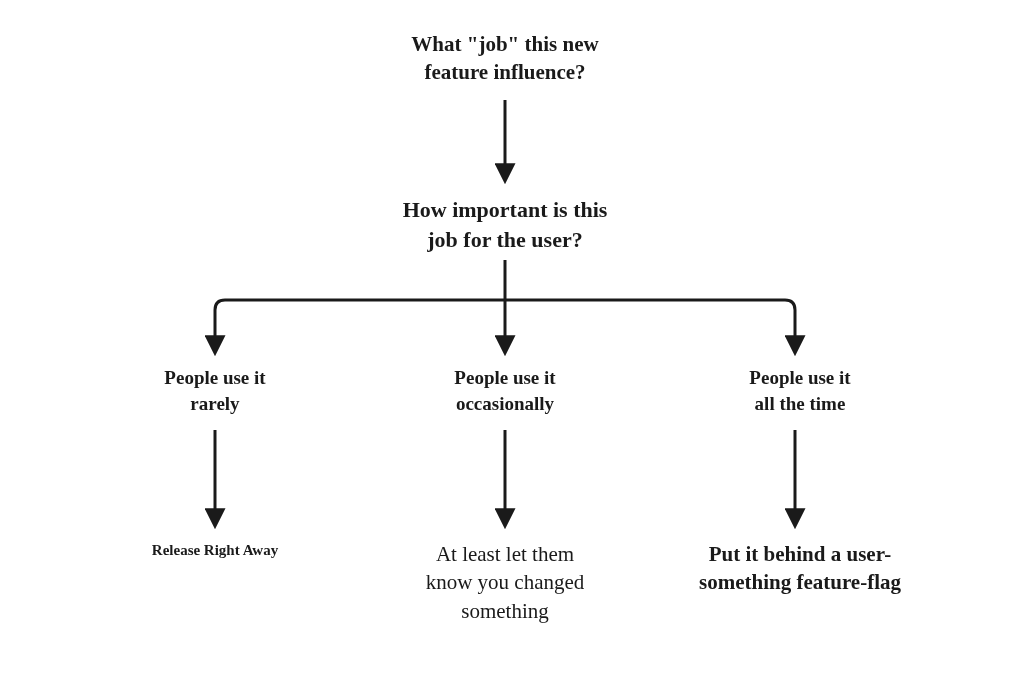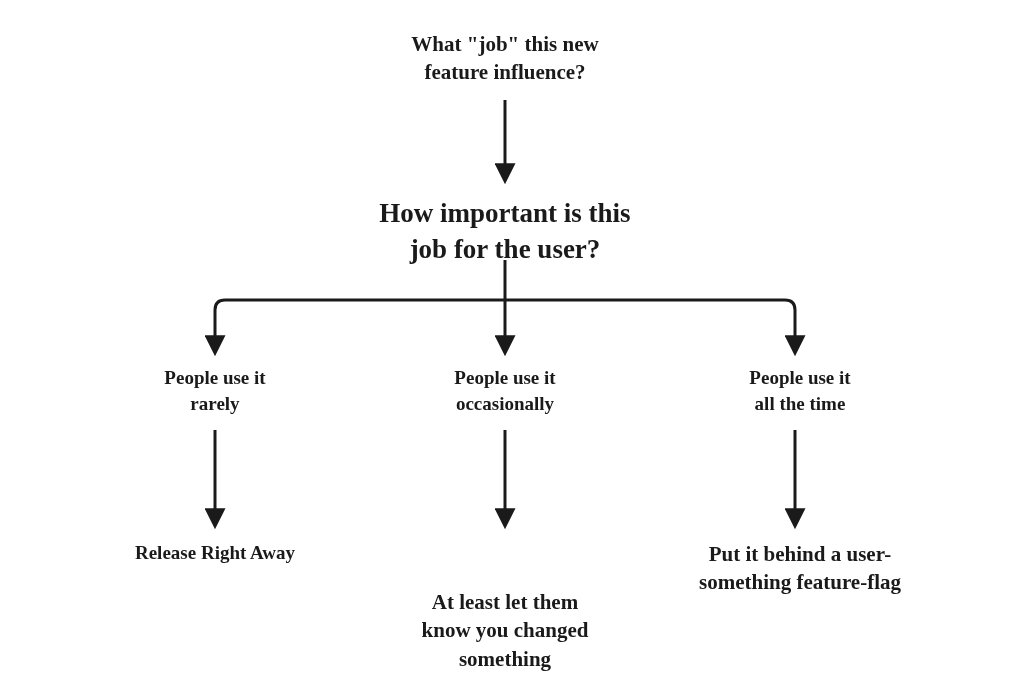--- a/index.html
+++ b/index.html
@@ -13,28 +13,28 @@
     overflow: hidden;
   }
   .node {
     position: absolute;
     text-align: center;
     line-height: 1.35;
     white-space: pre-line;
     transform: translateX(-50%);
   }
   .q1 { left: 505px; top: 30px; font-size: 21px; font-weight: 600; }
-  .q2 { left: 505px; top: 195px; font-size: 27px; font-weight: 600; }
+  .q2 { left: 505px; top: 195px; font-size: 22px; font-weight: 600; }
 
   .b1-label { left: 215px; top: 365px; font-size: 19px; font-weight: 600; }
   .b2-label { left: 505px; top: 365px; font-size: 19px; font-weight: 600; }
   .b3-label { left: 800px; top: 365px; font-size: 19px; font-weight: 600; }
 
-  .b1-out { left: 215px; top: 540px; font-size: 19px; font-weight: 700; }
-  .b2-out { left: 505px; top: 540px; font-size: 21px; font-weight: 700; margin-top: 48px; }
+  .b1-out { left: 215px; top: 540px; font-size: 15px; font-weight: 700; }
+  .b2-out { left: 505px; top: 540px; font-size: 21px; font-weight: 400; }
   .b3-out { left: 800px; top: 540px; font-size: 21px; font-weight: 700; }
 
   svg.arrows {
     position: absolute;
     left: 0; top: 0;
     width: 1024px;
     height: 678px;
     pointer-events: none;
   }
 </style>

